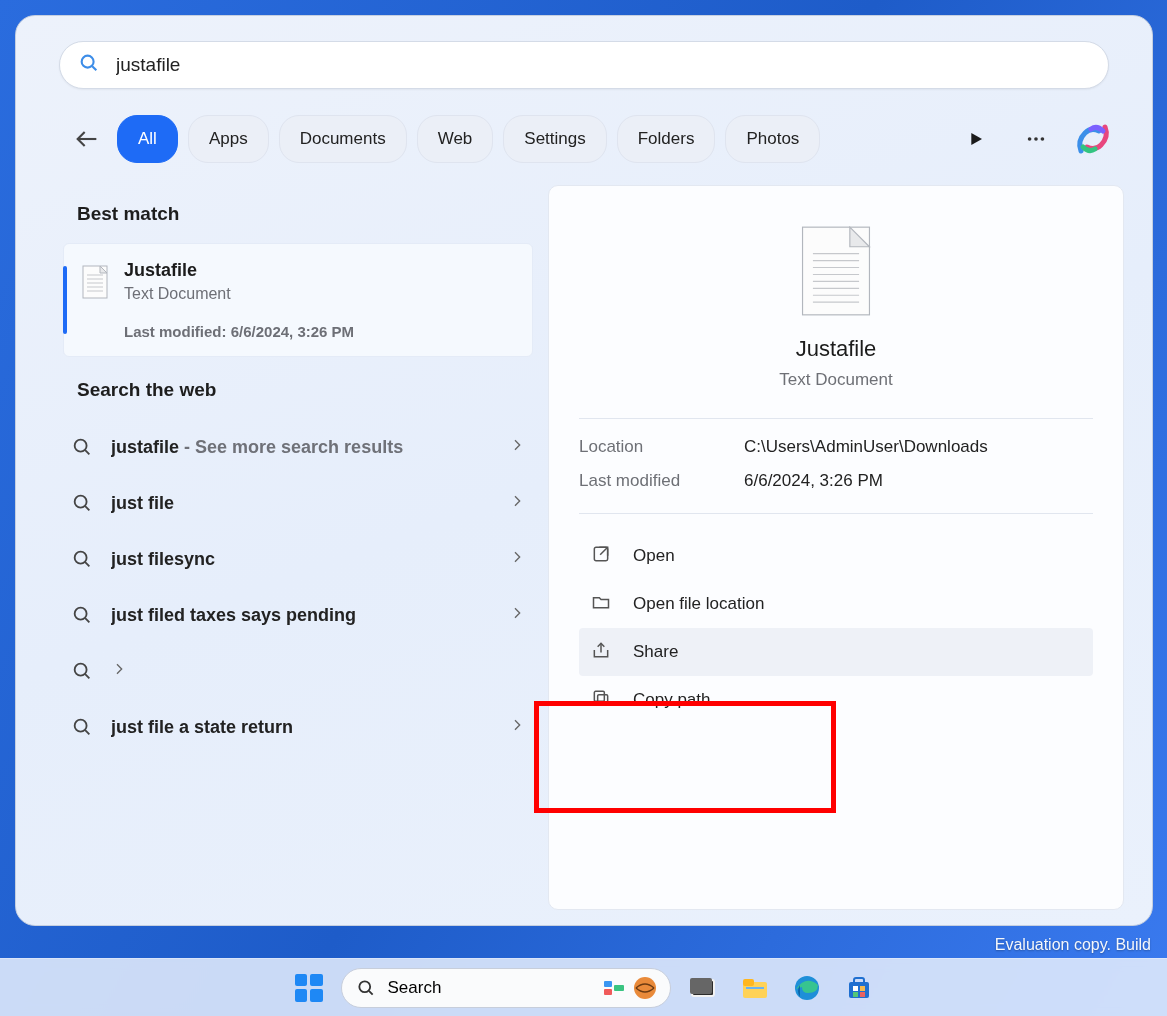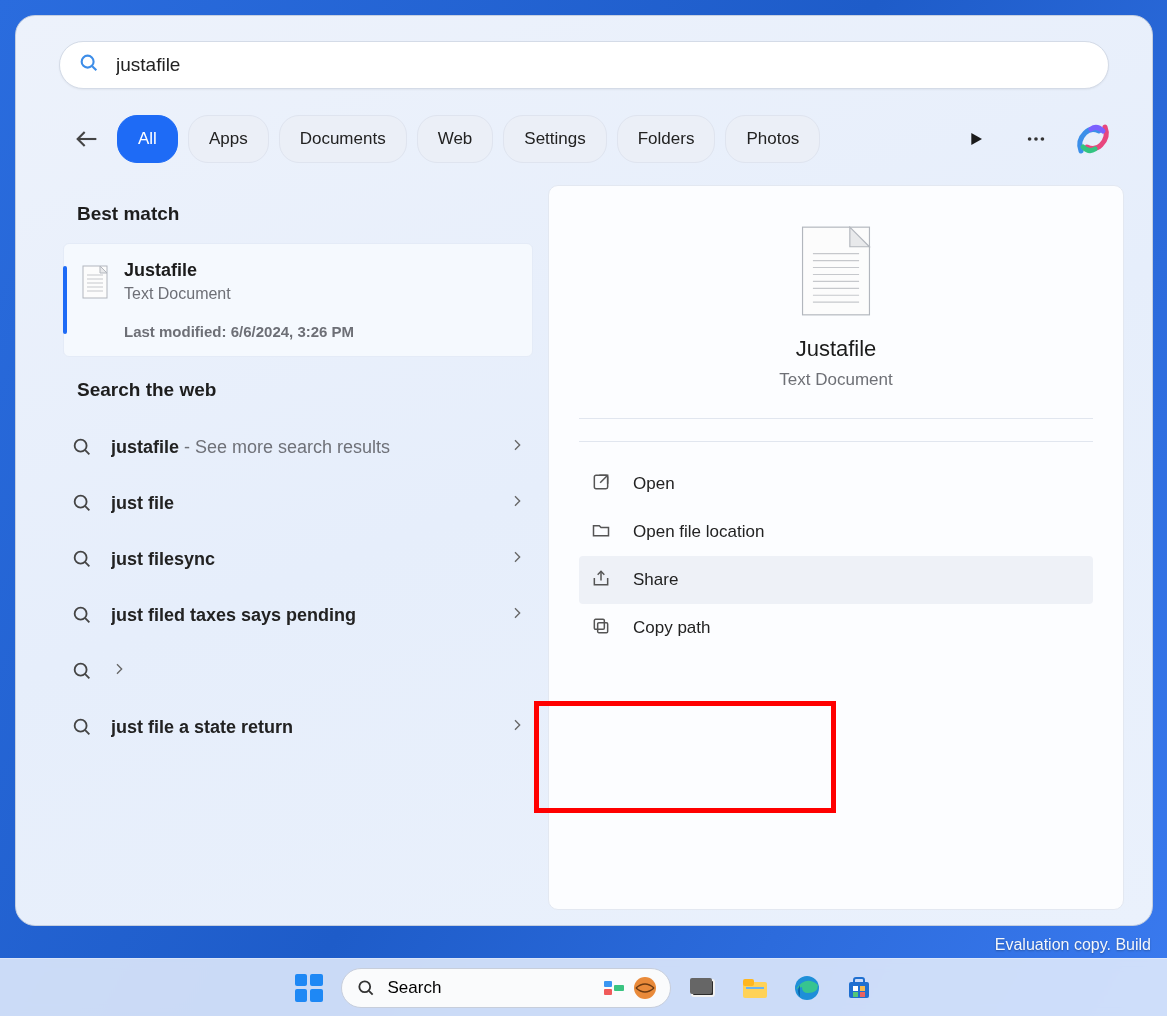--- a/index.html
+++ b/index.html
@@ -148,21 +148,21 @@
   .web-item {
     display:flex;
     align-items:center;
     height:56px;
     padding:0 8px 0 6px;
     border-radius:4px;
     cursor:pointer;
   }
   .web-item .srch-icon { width:22px; height:22px; margin-left:2px; margin-right:18px; color:#444; }
   .web-item .txt { font-size:18px; color:#222; flex:1; overflow:hidden; white-space:nowrap; text-overflow:ellipsis; }
-  .web-item .txt .hint { color:#6f7178; }
+  .web-item .txt .hint { color:#6f7178;font-weight:bold; }
   .web-item .chev { color:#666; }
   
   .preview-icon {
     width:70px; height:90px;
     margin: 5px auto 20px auto;
     display:block;
   }
   .preview-title { text-align:center; font-size:22px; color:#1c1c1c; }
   .preview-sub { text-align:center; font-size:17px; color:#6e7076; margin-top:8px; margin-bottom:28px;}
   .divider { border:none; border-top:1px solid #e1e6ef; margin:0 0 18px 0; }
@@ -408,20 +408,30 @@
         <line x1="10" y1="36" x2="50" y2="36" stroke="#c6c8cc"></line>
           <line x1="10" y1="42" x2="50" y2="42" stroke="#c6c8cc"></line>
         <line x1="10" y1="48" x2="50" y2="48" stroke="#c6c8cc"></line>
           <line x1="10" y1="54" x2="50" y2="54" stroke="#c6c8cc"></line>
         <line x1="10" y1="60" x2="50" y2="60" stroke="#c6c8cc"></line>
           <line x1="10" y1="66" x2="50" y2="66" stroke="#c6c8cc"></line>
       </svg>
       <div class="preview-title">Justafile</div>
       <div class="preview-sub">Text Document</div>
       <hr class="divider">
+      <div id="meta-rows">
+          <div class="meta-row">
+            <div class="meta-label">Location</div>
+               <div class="meta-value">C:\Users\AdminUser\Downloads</div>
+          </div>
+          <div class="meta-row">
+            <div class="meta-label">Last modified</div>
+               <div class="meta-value">6/6/2024, 3:26 PM</div>
+          </div>
+        </div>
       <hr class="divider" style="margin-top:22px;">
       <div class="action-list" id="action-list">
           <div class="action-item">
             <span><svg viewBox="0 0 24 24" fill="none" stroke="currentColor" stroke-width="1.8">
                 <rect x="4" y="4" width="16" height="16" rx="2"></rect>
                 <polyline points="10 4 20 4 20 14"></polyline>
                 <line x1="20" y1="4" x2="11" y2="13"></line>
               </svg></span>
             <span>Open</span>
           </div>

